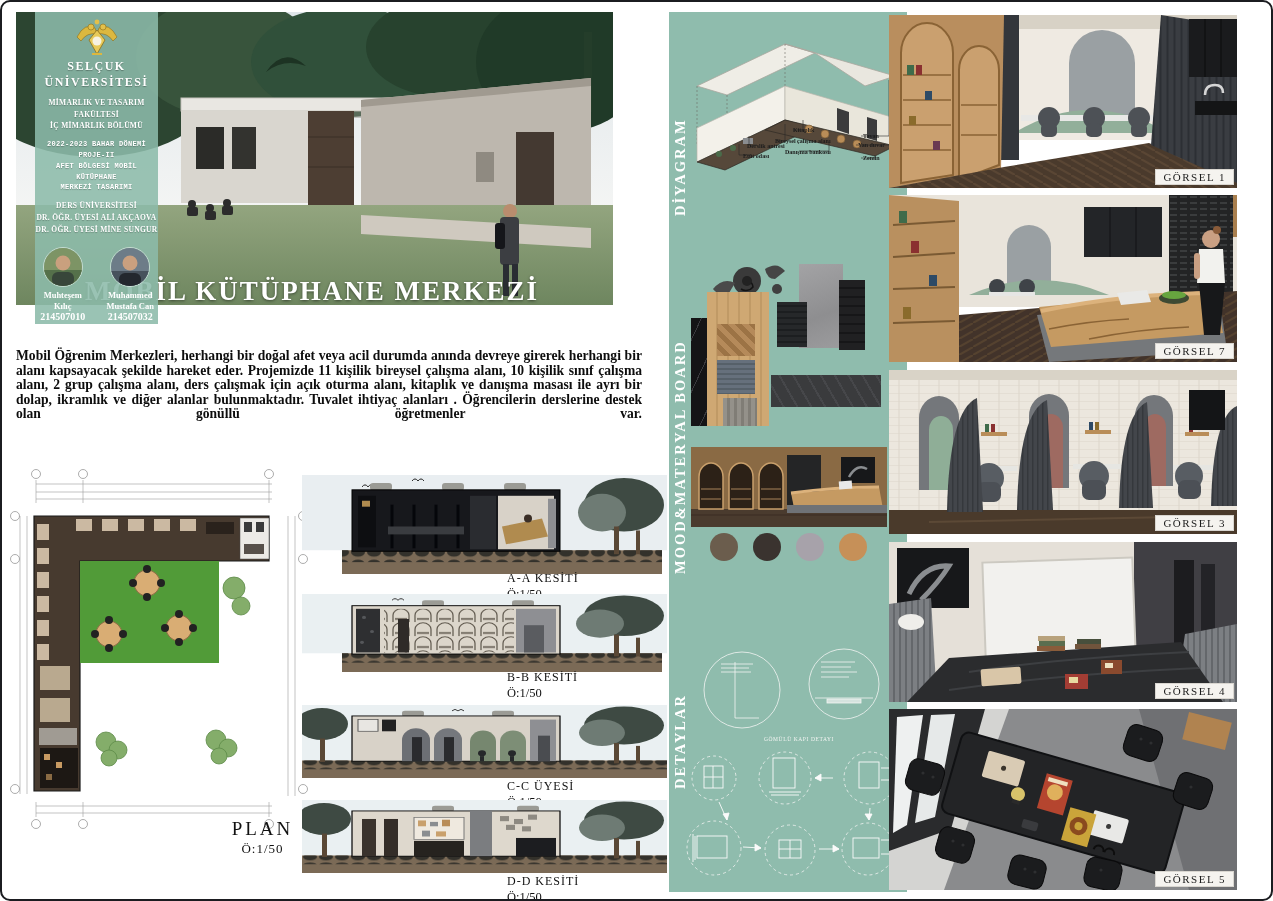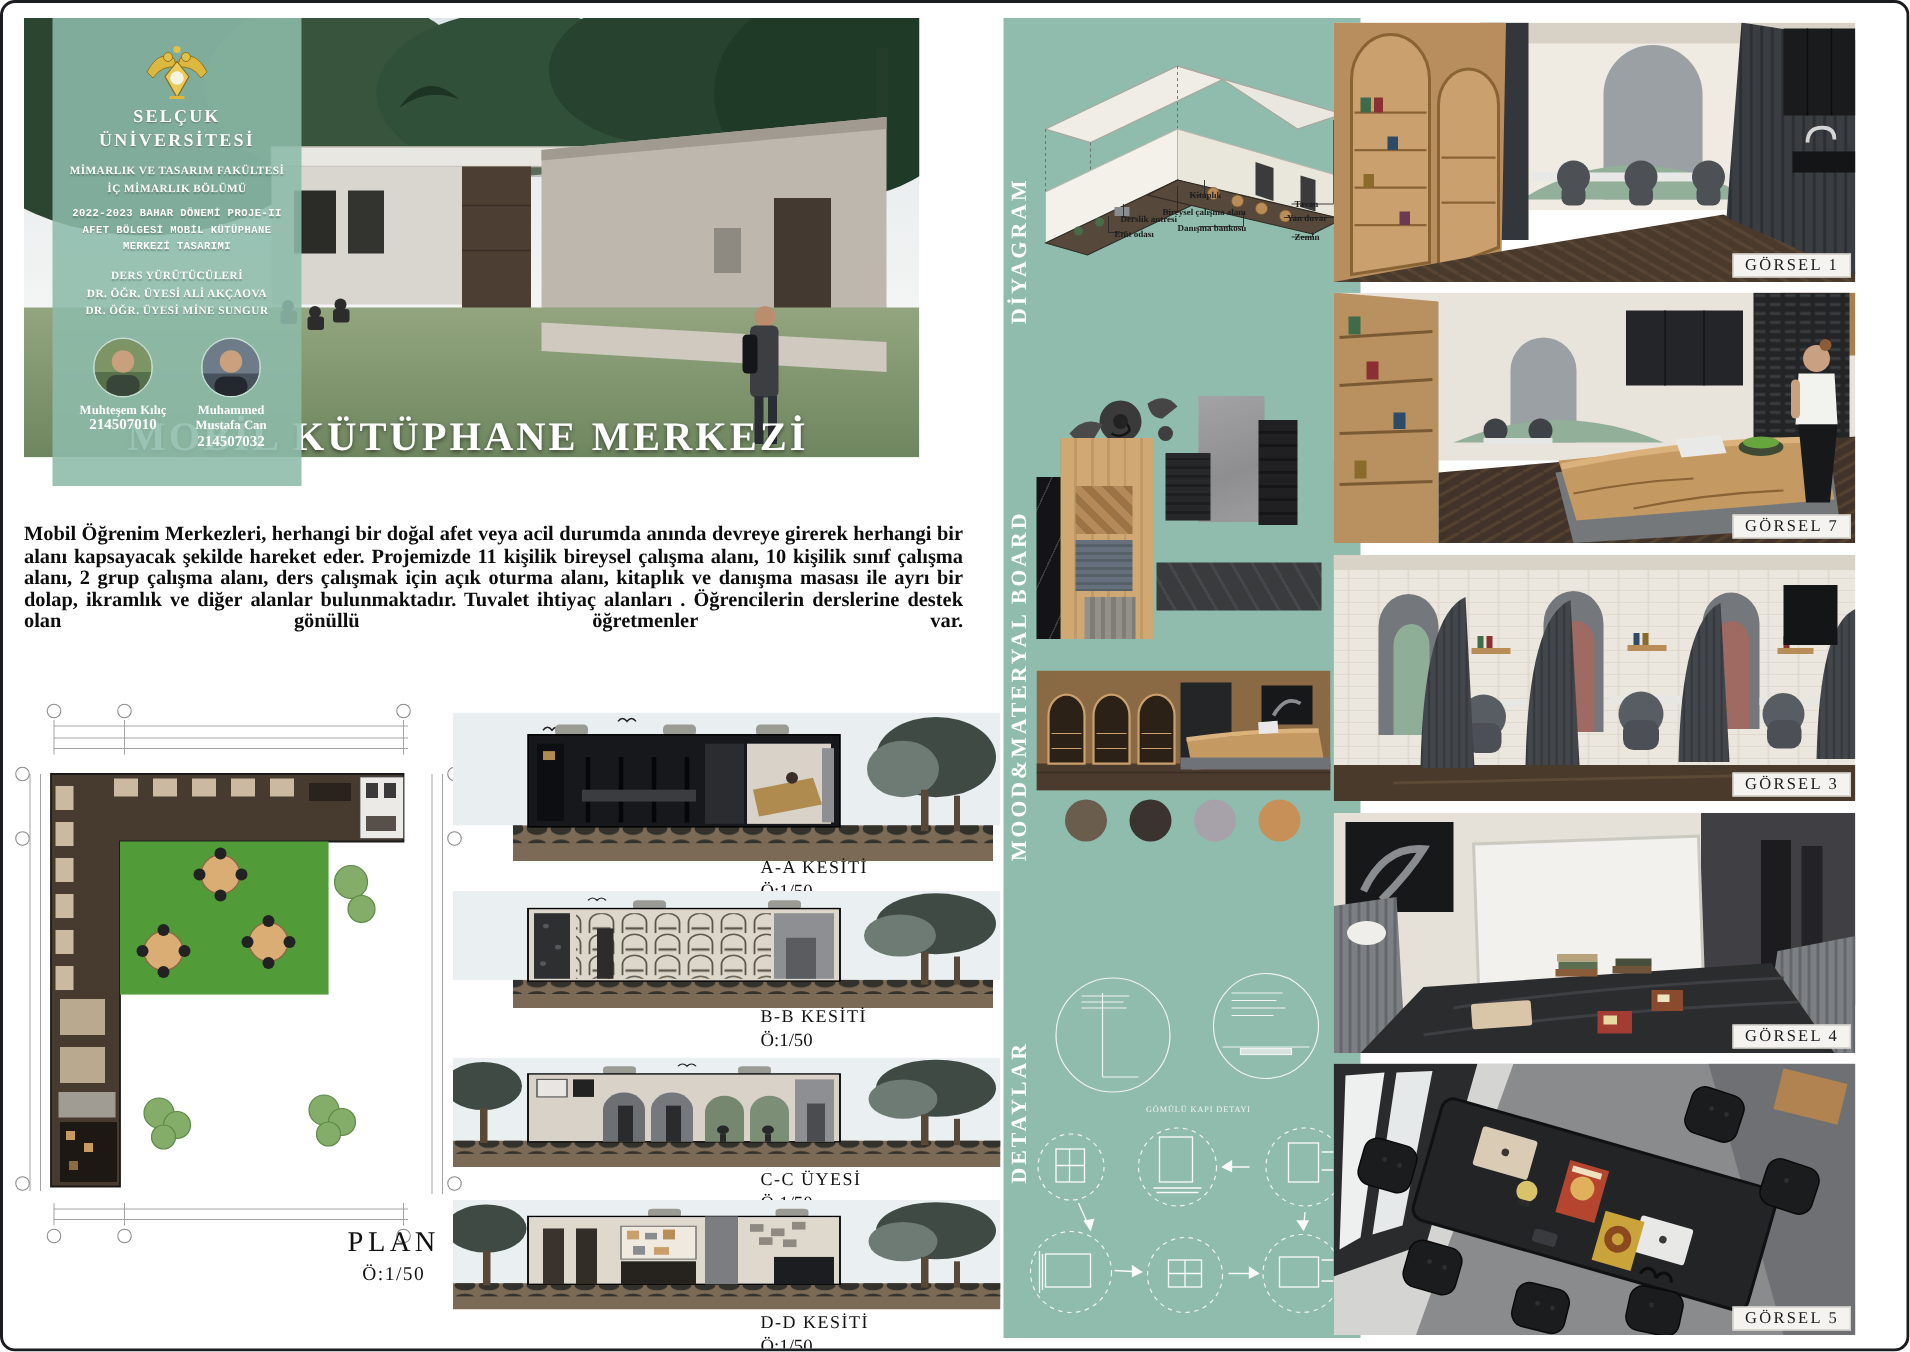--- a/index.html
+++ b/index.html
@@ -6,22 +6,22 @@
   .poster{position:relative;width:1273px;height:901px;background:#fff;border:2px solid #1b1c20;
     border-radius:10px;overflow:hidden;box-sizing:border-box;font-family:"Liberation Serif",serif;color:#111;}
   svg{display:block}
 
   
   .hero{position:absolute;left:14px;top:10px;width:597px;height:293px;overflow:hidden;}
   .hero-title{position:absolute;left:26px;top:264px;width:540px;text-align:center;color:#fff;
     font-size:27px;font-weight:bold;letter-spacing:2px;text-shadow:0 1px 3px rgba(0,0,0,.5);white-space:nowrap;}
 
   
-  .sidebar{position:absolute;left:33px;top:10px;width:166px;height:312px;background:rgba(140,187,170,.88);
-    color:#fff;text-align:center;padding-top:16px;box-sizing:border-box;z-index:3;}
+  .sidebar{position:absolute;left:33px;top:10px;width:123px;height:312px;background:rgba(140,187,170,.88);
+    color:#fff;text-align:center;padding-top:5px;box-sizing:border-box;z-index:3;}
   .logo{width:46px;height:40px;margin:1px auto 1px;}
   .s-uni{font-size:12px;font-weight:bold;letter-spacing:1.5px;line-height:1.3;text-shadow:0 1px 1px rgba(0,0,0,.3);}
   .s-block{font-size:7.5px;font-weight:bold;line-height:1.55;margin-top:7px;letter-spacing:.3px;text-shadow:0 1px 1px rgba(0,0,0,.25);}
   .s-block.proj{font-size:7px;font-family:Liberation Mono, monospace;}
   .students{display:flex;justify-content:center;gap:12px;margin-top:12px;}
   .student{width:60px;font-size:8.5px;line-height:1.25;font-weight:bold;}
   .avatar{width:38px;height:38px;border-radius:50%;margin:0 auto 3px;overflow:hidden;border:1px solid rgba(255,255,255,.5);}
   .stu-id{font-size:10px;}
 
   
@@ -163,21 +163,21 @@
     <div class="s-block">
       <div>MİMARLIK VE TASARIM FAKÜLTESİ</div>
       <div>İÇ MİMARLIK BÖLÜMÜ</div>
     </div>
     <div class="s-block proj">
       <div>2022-2023 BAHAR DÖNEMİ PROJE-II</div>
       <div>AFET BÖLGESİ MOBİL KÜTÜPHANE</div>
       <div>MERKEZİ TASARIMI</div>
     </div>
     <div class="s-block">
-      <div>DERS YÜRÜTÜCÜLERİ</div>
+      <div>DERS ÜNİVERSİTESİ</div>
       <div>DR. ÖĞR. ÜYESİ ALİ AKÇAOVA</div>
       <div>DR. ÖĞR. ÜYESİ MİNE SUNGUR</div>
     </div>
     <div class="students">
       <div class="student">
         <div class="avatar">
           <svg viewBox="0 0 38 38" width="38" height="38">
             <rect width="38" height="38" fill="#7d9465"></rect>
             <rect y="22" width="38" height="16" fill="#55704a"></rect>
             <circle cx="19" cy="15" r="7.5" fill="#c9a07e"></circle>

